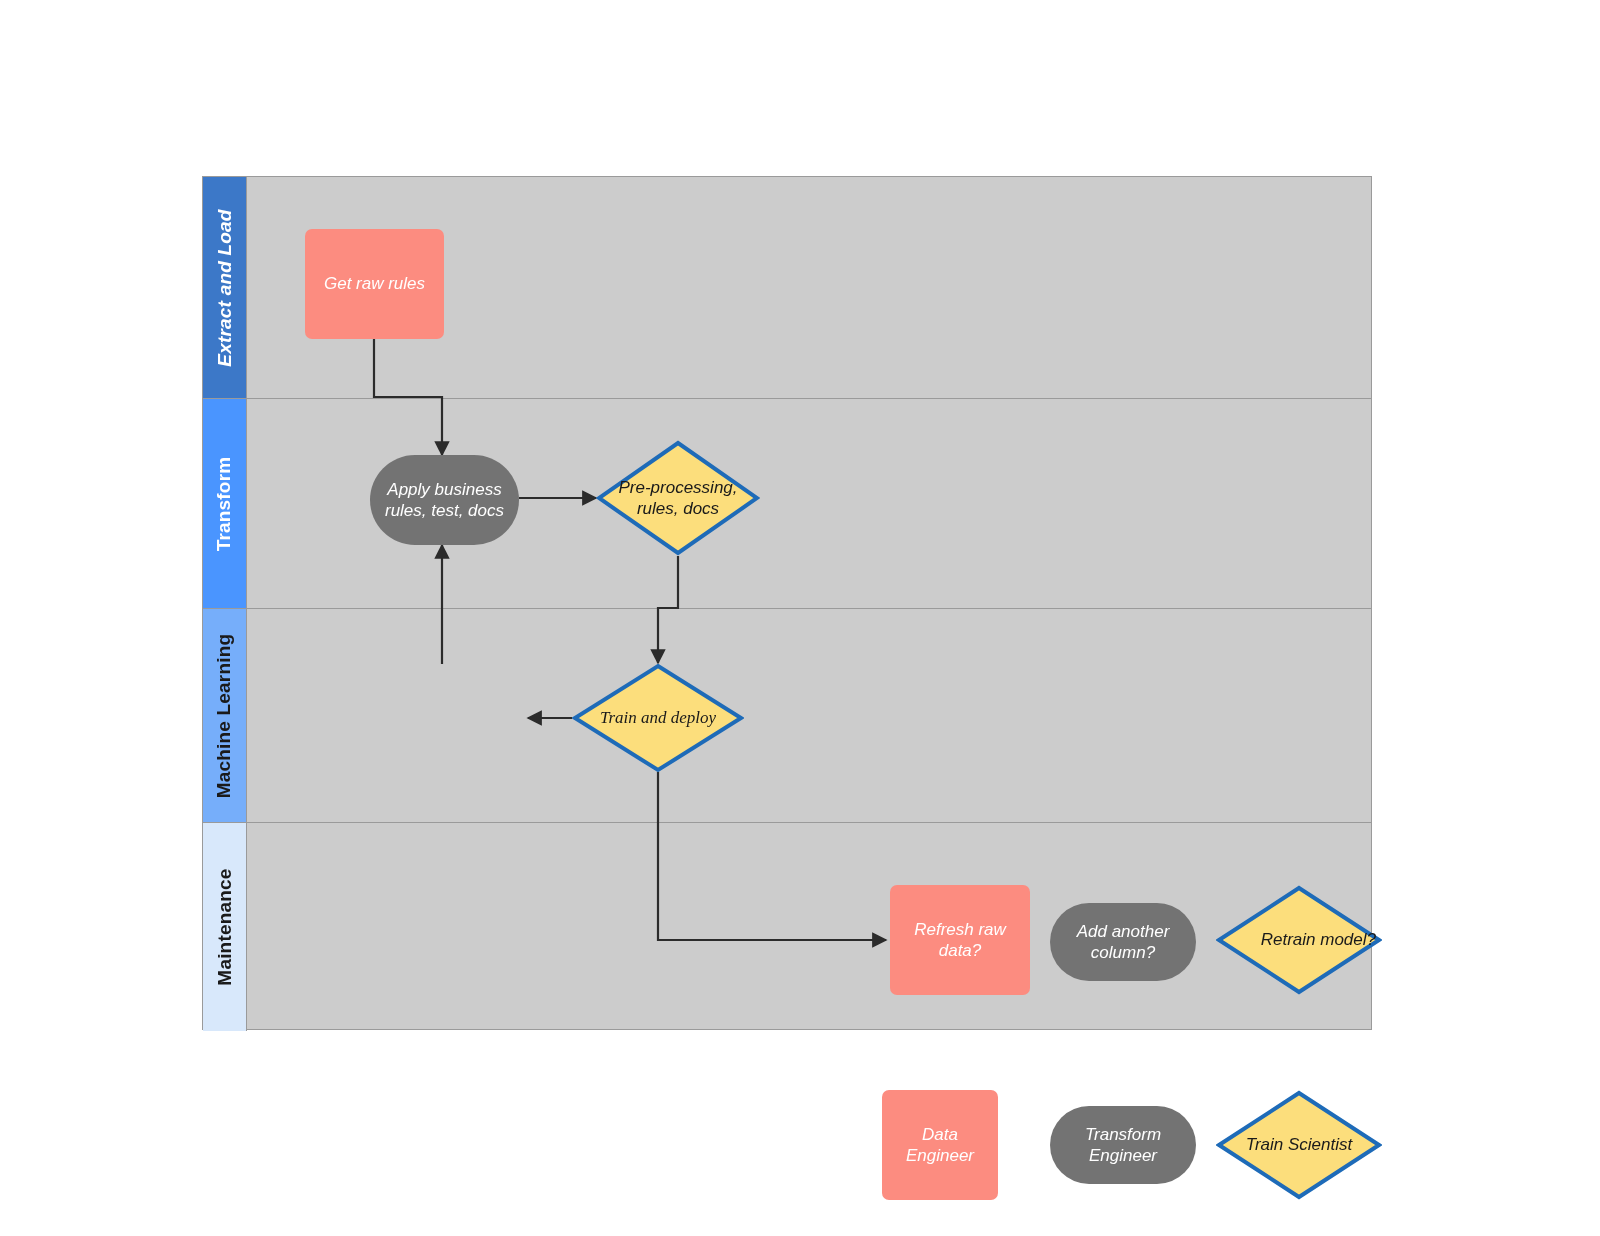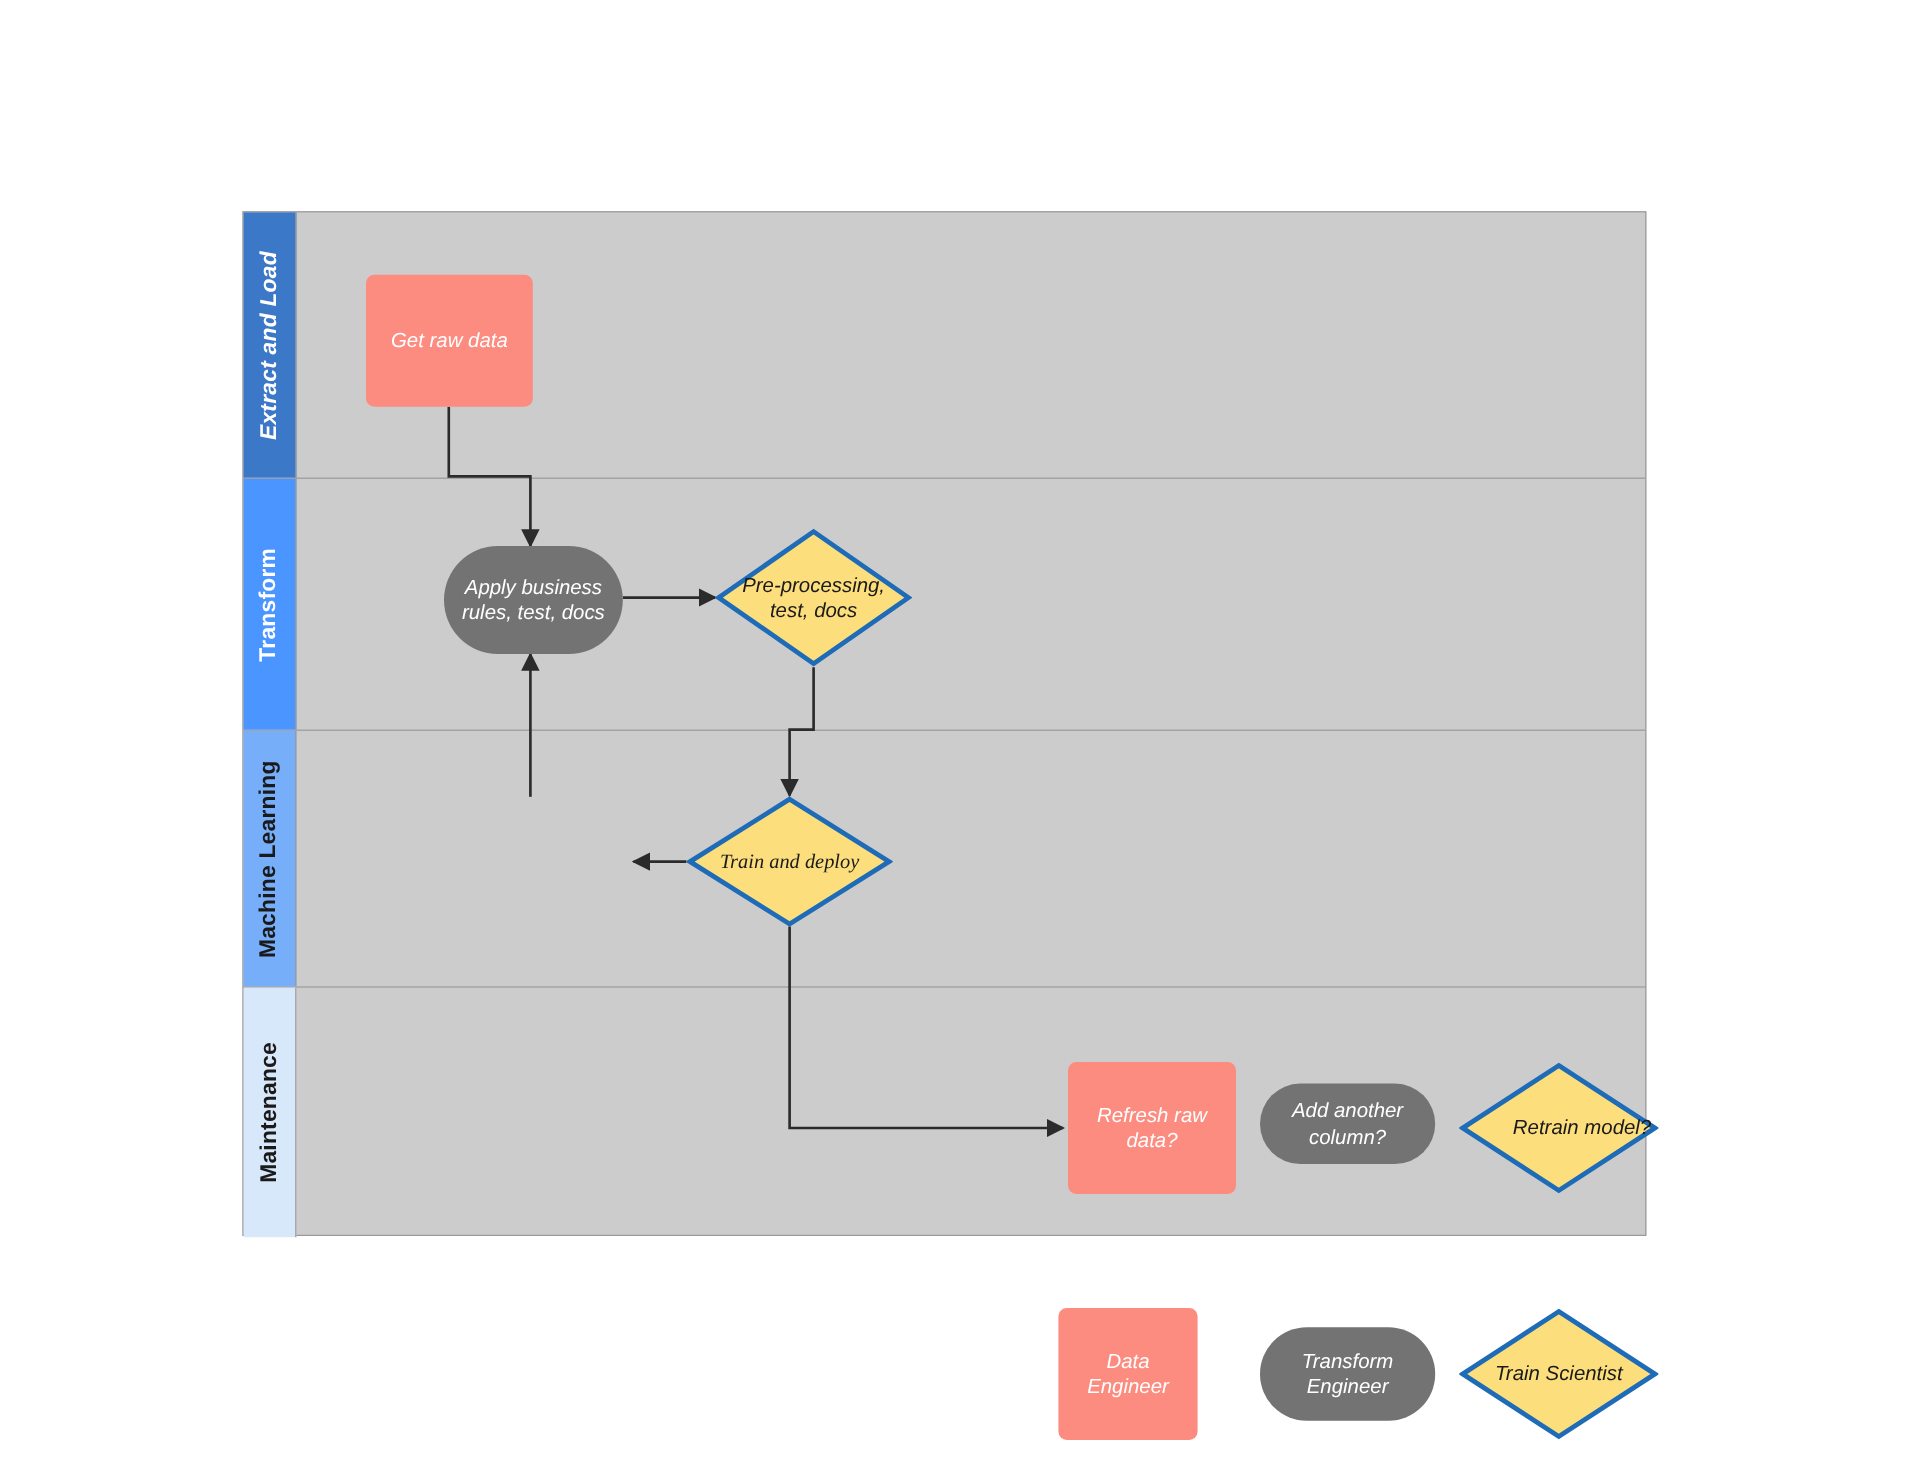--- a/index.html
+++ b/index.html
@@ -174,47 +174,47 @@
     <path d="M 678 556 L 678 608 L 658 608 L 658 663" fill="none" stroke="#2b2b2b" stroke-width="2.2" marker-end="url(#arw)"></path>
 
     <path d="M 572 718 L 528 718" fill="none" stroke="#2b2b2b" stroke-width="2.2" marker-end="url(#arw)"></path>
 
     <path d="M 442 664 L 442 608 L 442 545" fill="none" stroke="#2b2b2b" stroke-width="2.2" marker-end="url(#arw)"></path>
 
     <path d="M 658 772 L 658 940 L 886 940" fill="none" stroke="#2b2b2b" stroke-width="2.2" marker-end="url(#arw)"></path>
   </svg>
 
   <div class="node shape-rect" style="left:305px; top:229px; width:139px; height:110px;">
-    <span class="nlabel">Get raw data</span>
+    <span class="nlabel">Get raw rules</span>
   </div>
 
   <div class="node shape-pill" style="left:370px; top:455px; width:149px; height:90px;">
     <span class="nlabel">Apply business rules, test, docs</span>
   </div>
 
   <div class="node shape-diamond" style="left:596px; top:440px; width:164px; height:116px;">
     <svg class="dia-bg" viewBox="0 0 164 116" preserveAspectRatio="none">
       <polygon points="82,3 161,58 82,113 3,58" fill="#FCDE7C" stroke="#1E6BB8" stroke-width="4"></polygon>
     </svg>
-    <span class="nlabel">Pre-processing, test, docs</span>
+    <span class="nlabel">Pre-processing, rules, docs</span>
   </div>
 
 
   <div class="node shape-diamond" style="left:572px; top:663px; width:172px; height:110px;font-family:Liberation Serif, serif;">
     <svg class="dia-bg" viewBox="0 0 172 110" preserveAspectRatio="none">
       <polygon points="86,3 169,55 86,107 3,55" fill="#FCDE7C" stroke="#1E6BB8" stroke-width="4"></polygon>
     </svg>
     <span class="nlabel">Train and deploy</span>
   </div>
 
   <div class="node shape-rect" style="left:890px; top:885px; width:140px; height:110px;">
     <span class="nlabel">Refresh raw data?</span>
   </div>
 
-  <div class="node shape-pill" style="left:1050px; top:903px; width:146px; height:67px;">
+  <div class="node shape-pill" style="left:1050px; top:903px; width:146px; height:78px;">
     <span class="nlabel">Add another column?</span>
   </div>
 
   <div class="node shape-diamond" style="left:1216px; top:885px; width:166px; height:110px;justify-content:flex-end;">
     <svg class="dia-bg" viewBox="0 0 166 110" preserveAspectRatio="none">
       <polygon points="83,3 163,55 83,107 3,55" fill="#FCDE7C" stroke="#1E6BB8" stroke-width="4"></polygon>
     </svg>
     <span class="nlabel">Retrain model?</span>
   </div>
 

